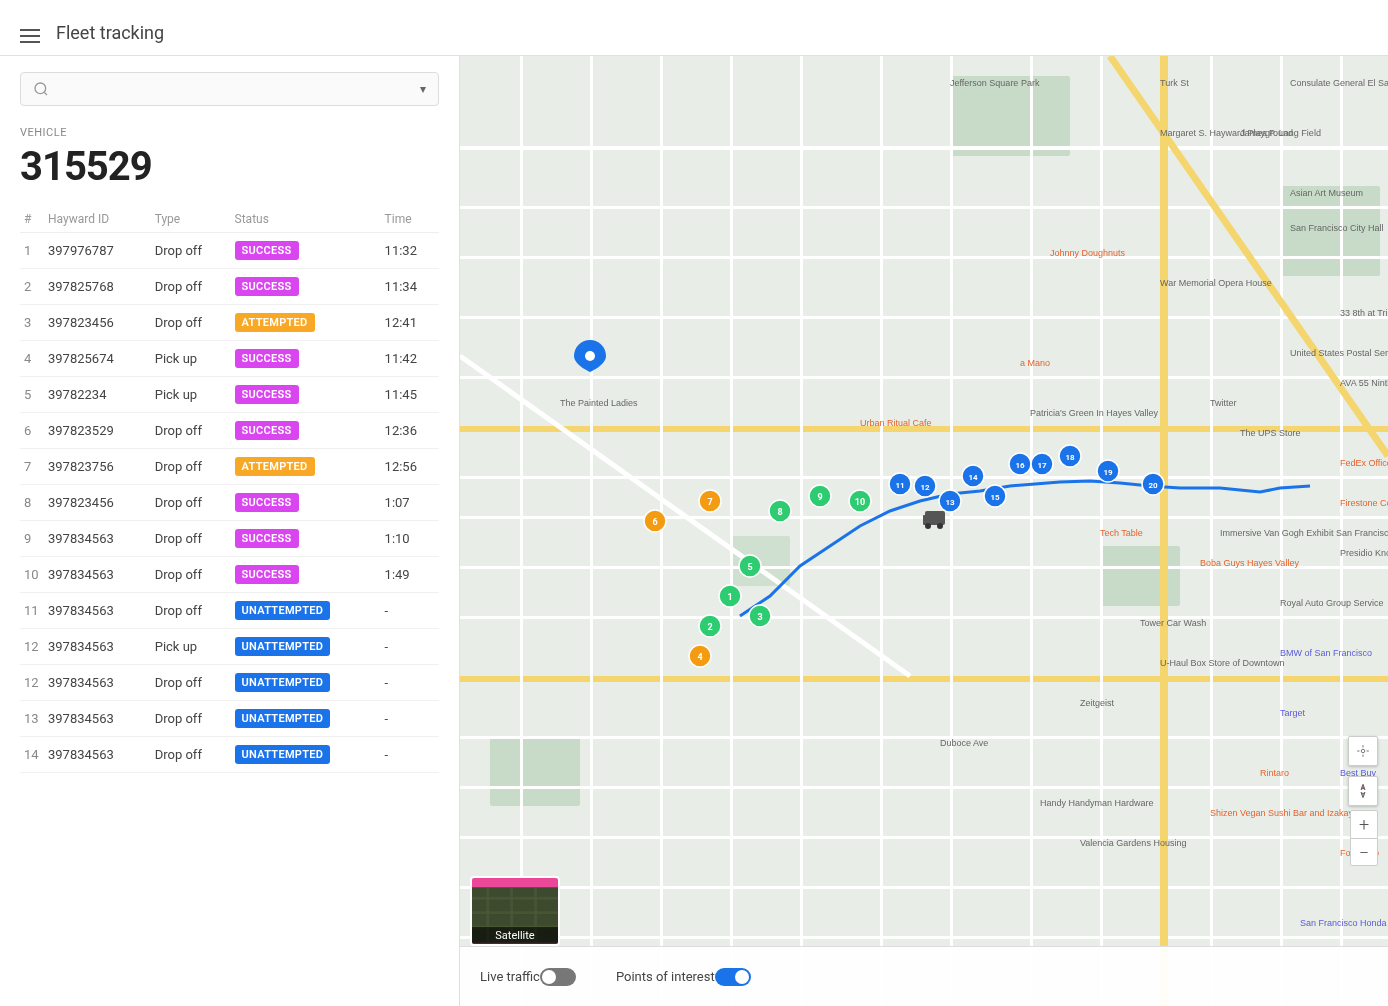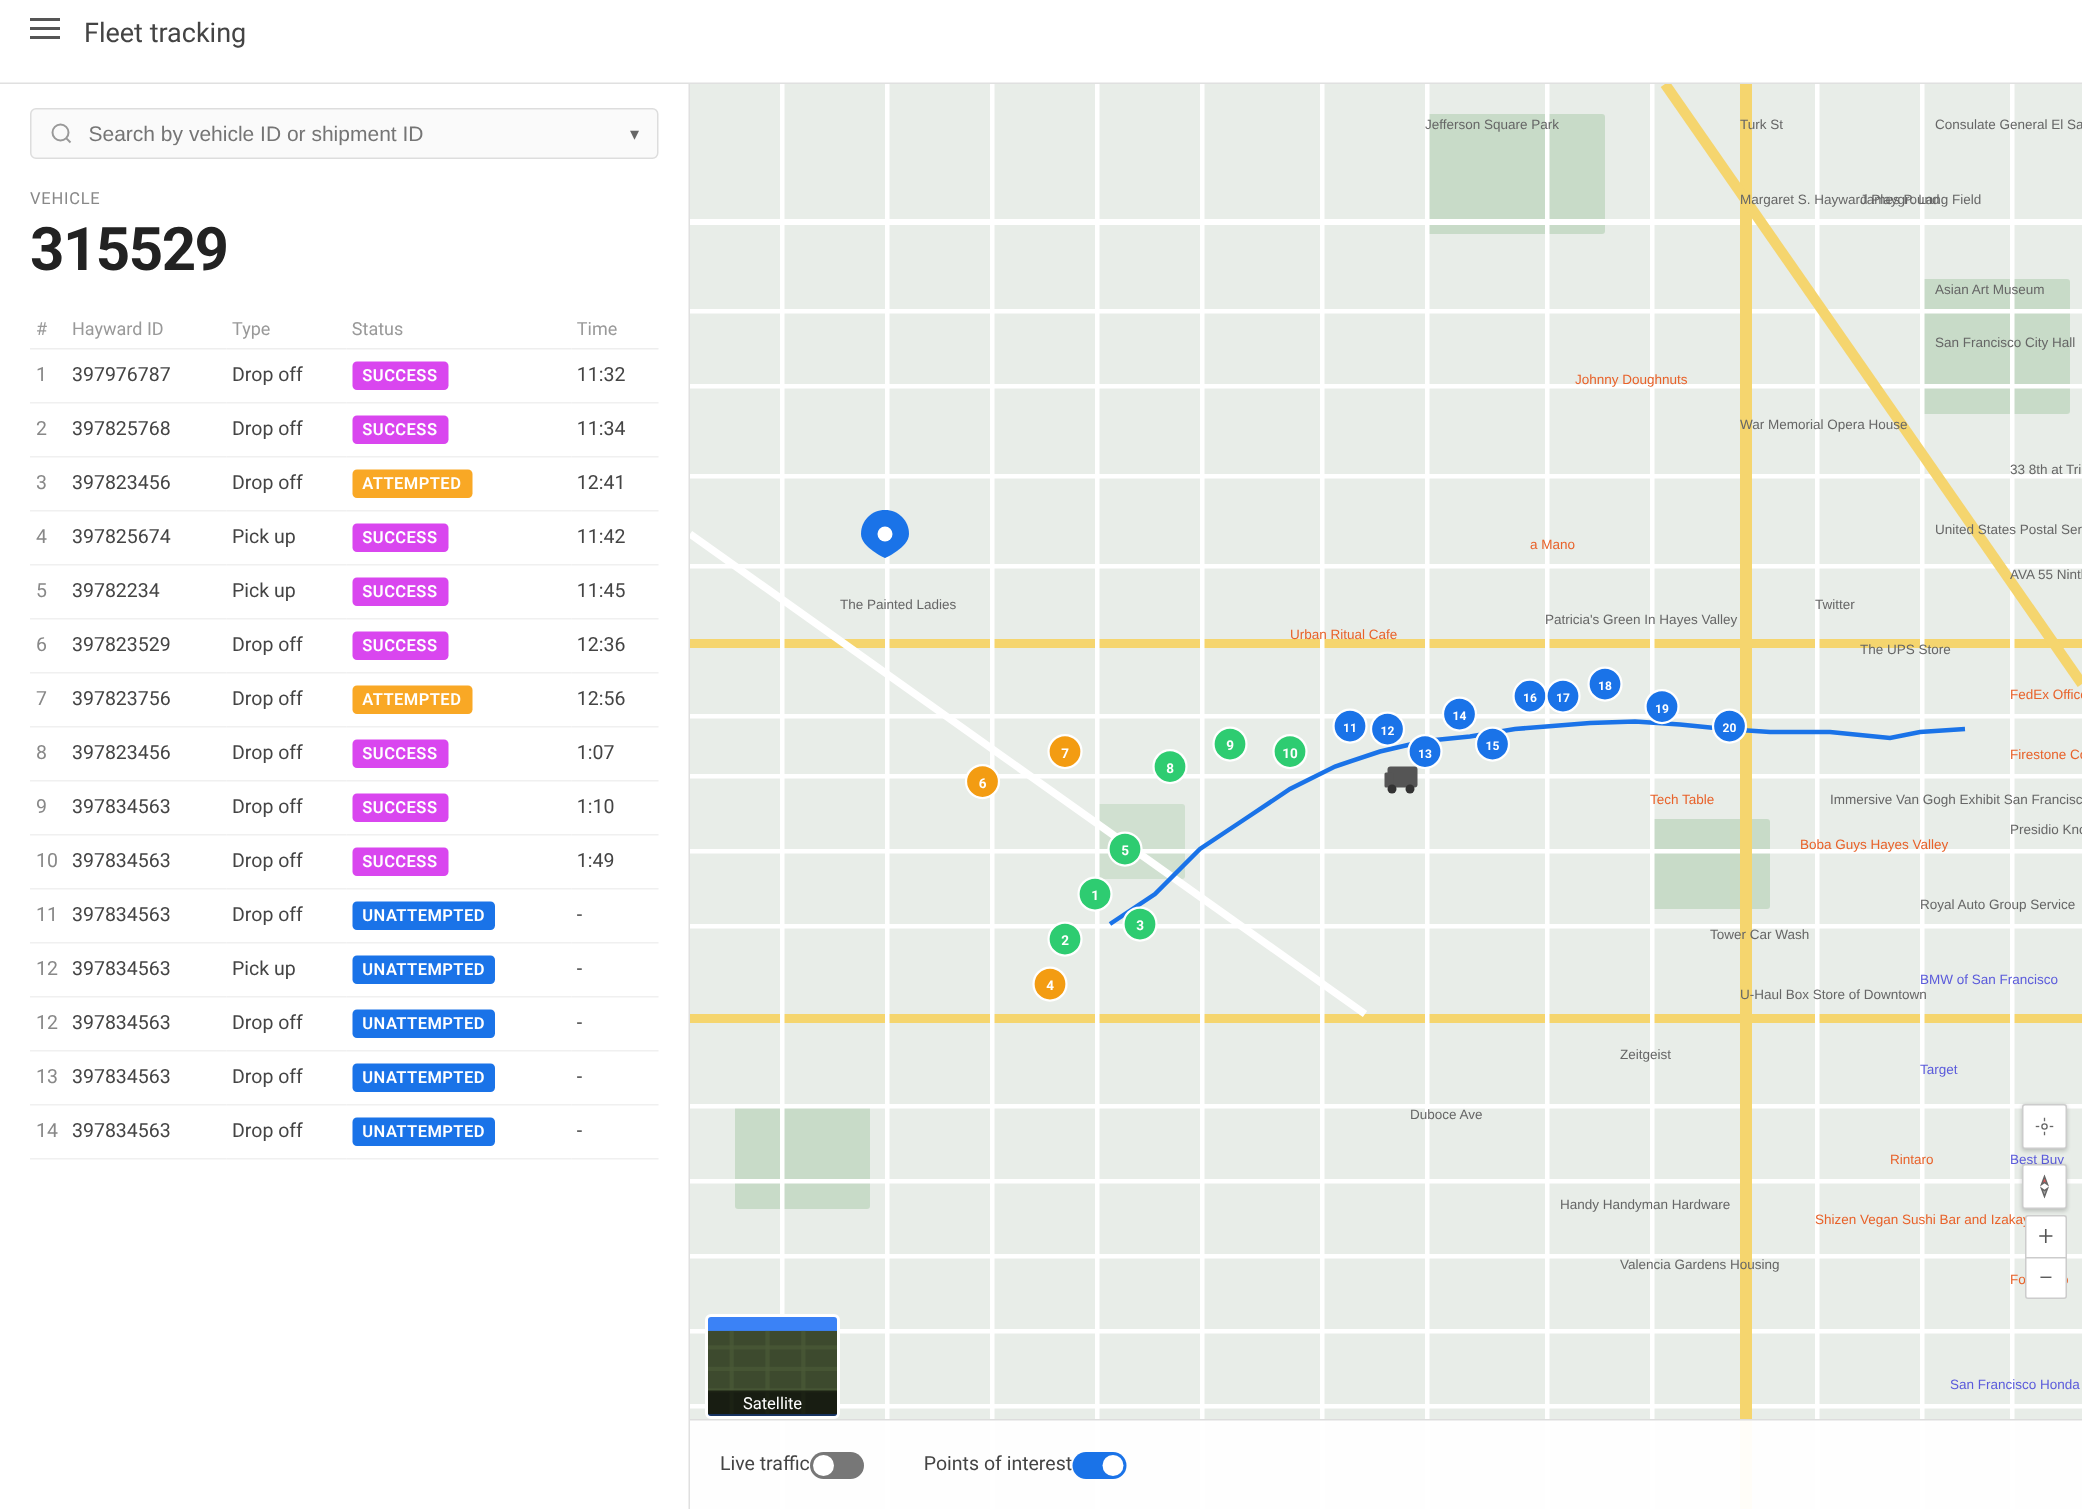--- a/index.html
+++ b/index.html
@@ -1,20 +1,20 @@
 <!DOCTYPE html>
 <html><head>
   <meta charset="utf-8">
   <style>
     * { box-sizing: border-box; margin: 0; padding: 0; }
     body { font-family: 'Roboto', Arial, sans-serif; background: #fff; color: #333; height: 1006px; width: 1388px; overflow: hidden; }
 
     .app-header {
       display: flex;
-      align-items: flex-start;
+      align-items: flex-end;
       padding: 12px 20px;
       border-bottom: 1px solid #e0e0e0;
       height: 56px;
     }
     .menu-icon { margin-right: 16px; cursor: pointer; display: flex; flex-direction: column; gap: 4px; }
     .menu-icon span { display: block; width: 20px; height: 2px; background: #555; }
     .app-title { font-size: 18px; font-weight: 400; color: #444; }
 
     .main-layout {
       display: flex;
@@ -132,21 +132,21 @@
     .toggle-switch .toggle-knob { left: 2px; }
     .toggle-switch.on .toggle-knob { left: 20px; }
     .checkmark { color: #fff; font-size: 10px; position: absolute; right: 3px; top: 3px; }
 
     .satellite-preview {
       position: absolute;
       bottom: 60px;
       left: 10px;
       width: 90px;
       height: 70px;
-      background: #3b82f6;
+      background: #ec4899;
       border: 2px solid #fff;
       border-radius: 4px;
       overflow: hidden;
       display: flex;
       align-items: flex-end;
     }
     .satellite-label {
       background: rgba(0,0,0,0.6);
       color: #fff;
       font-size: 11px;
@@ -190,21 +190,20 @@
 
 <div class="main-layout">
 
   <div class="sidebar">
 
     <div class="search-bar">
       <svg width="16" height="16" viewBox="0 0 24 24" fill="none" stroke="#999" stroke-width="2">
         <circle cx="11" cy="11" r="8"></circle>
           <line x1="21" y1="21" x2="16.65" y2="16.65"></line>
       </svg>
-      <input type="text" placeholder="Search by vehicle ID or shipment ID" style="">
       <span class="dropdown-arrow">▾</span>
     </div>
 
     <div>
       <div class="vehicle-label">VEHICLE</div>
       <div class="vehicle-id">315529</div>
     </div>
 
     <table class="shipment-table">
       <thead>

